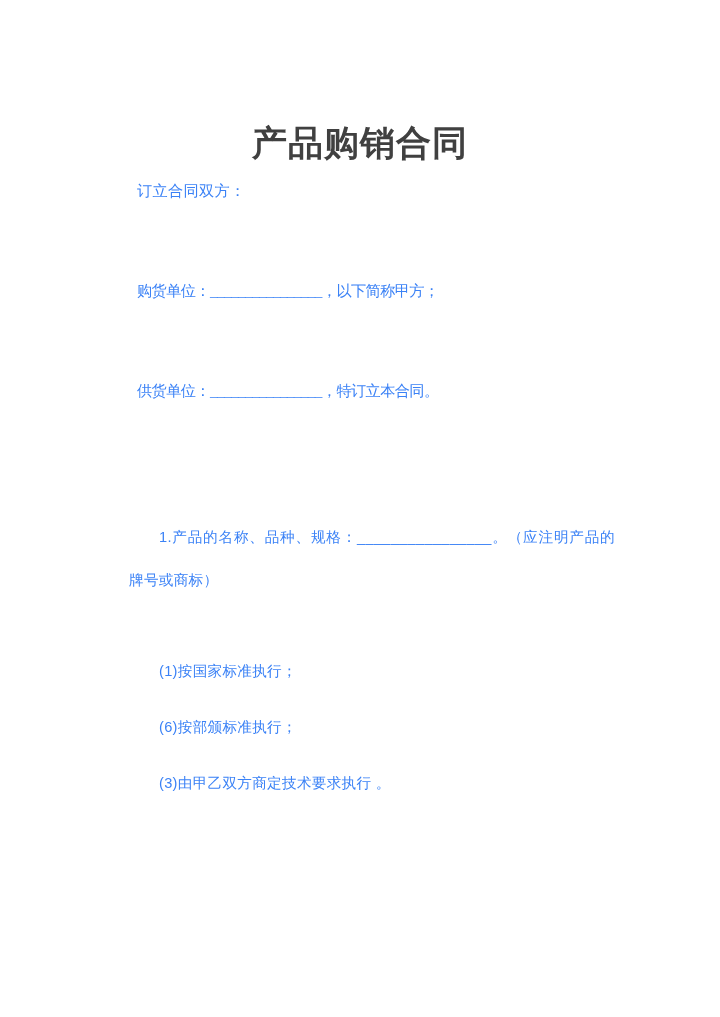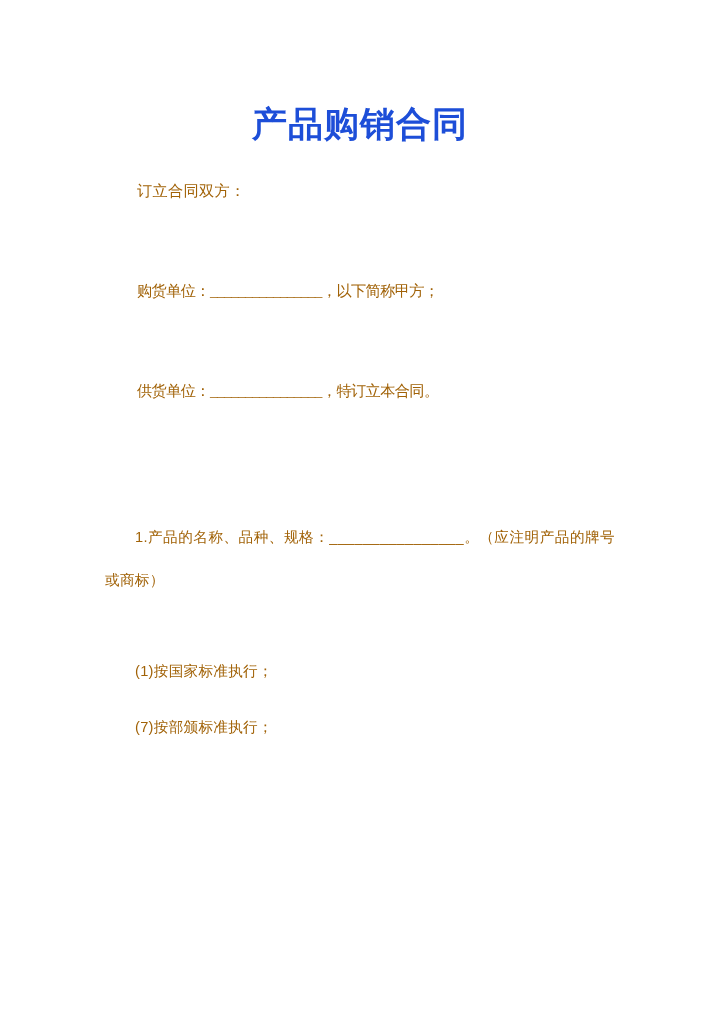--- a/index.html
+++ b/index.html
@@ -13,56 +13,56 @@
     height: 1017px;
     background: #ffffff;
     overflow: hidden;
     font-family: "Liberation Serif", "DejaVu Serif", serif;
     color: #1b1b1b;
   }
   
   .doc-title {
     position: absolute;
     left: 0;
-    top: 103px;
+    top: 122px;
     width: 720px;
     text-align: center;
     font-family: "Liberation Serif", "DejaVu Serif", serif;
     font-weight: bold;
     font-size: 35px;
     line-height: 44px;
     letter-spacing: 1px;
-    color: #1d4ed8;
+    color: #404040;
     white-space: pre;
   }
   
   .body-block {
     position: absolute;
     left: 105px;
     top: 182px;
     width: 510px;
   }
   .para {
     margin: 0;
     font-size: 15.2px;
     line-height: 17px;
     text-align: justify;
     text-justify: inter-character;
     letter-spacing: 0.3px;
-    color: #a16207;
+    color: #3b82f6;
     word-break: break-all;
   }
   
   .gap-lg { height: 39px; }
   .gap-sm { height: 22px; }
 
   .serif { font-family: "Liberation Serif", "DejaVu Serif", serif; }
   .hei   { font-family: "Liberation Sans", "DejaVu Sans", sans-serif; font-size: 14.6px; }
   .indent { text-indent: 32px; }
-  .indent-sm { text-indent: 30px; }
+  .indent-sm { text-indent: 30px; margin-left: 24px; }
   .wrap-para { line-height: 43px; }
   .blank {
     font-family: "Liberation Serif", "DejaVu Serif", serif;
     letter-spacing: -0.6px;
     margin-top: 44px;
   }
 </style>
 </head>
 <body>
 
@@ -86,20 +86,21 @@
     <div class="gap-lg"></div>
 
     <p class="para hei indent-sm wrap-para">1.产品的名称、品种、规格：________________。（应注明产品的牌号或商标）</p>
     <div class="gap-sm"></div>
 
     <div class="gap-lg"></div>
 
     <p class="para hei indent-sm">(1)按国家标准执行；</p>
     <div class="gap-lg"></div>
 
-    <p class="para hei indent-sm">(7)按部颁标准执行；</p>
+    <p class="para hei indent-sm">(6)按部颁标准执行；</p>
     <div class="gap-lg"></div>
 
+    <p class="para hei indent-sm">(3)由甲乙双方商定技术要求执行 。</p>
     <div class="gap-lg"></div>
 
 
   </div>
 </div>
 
 </body></html>

